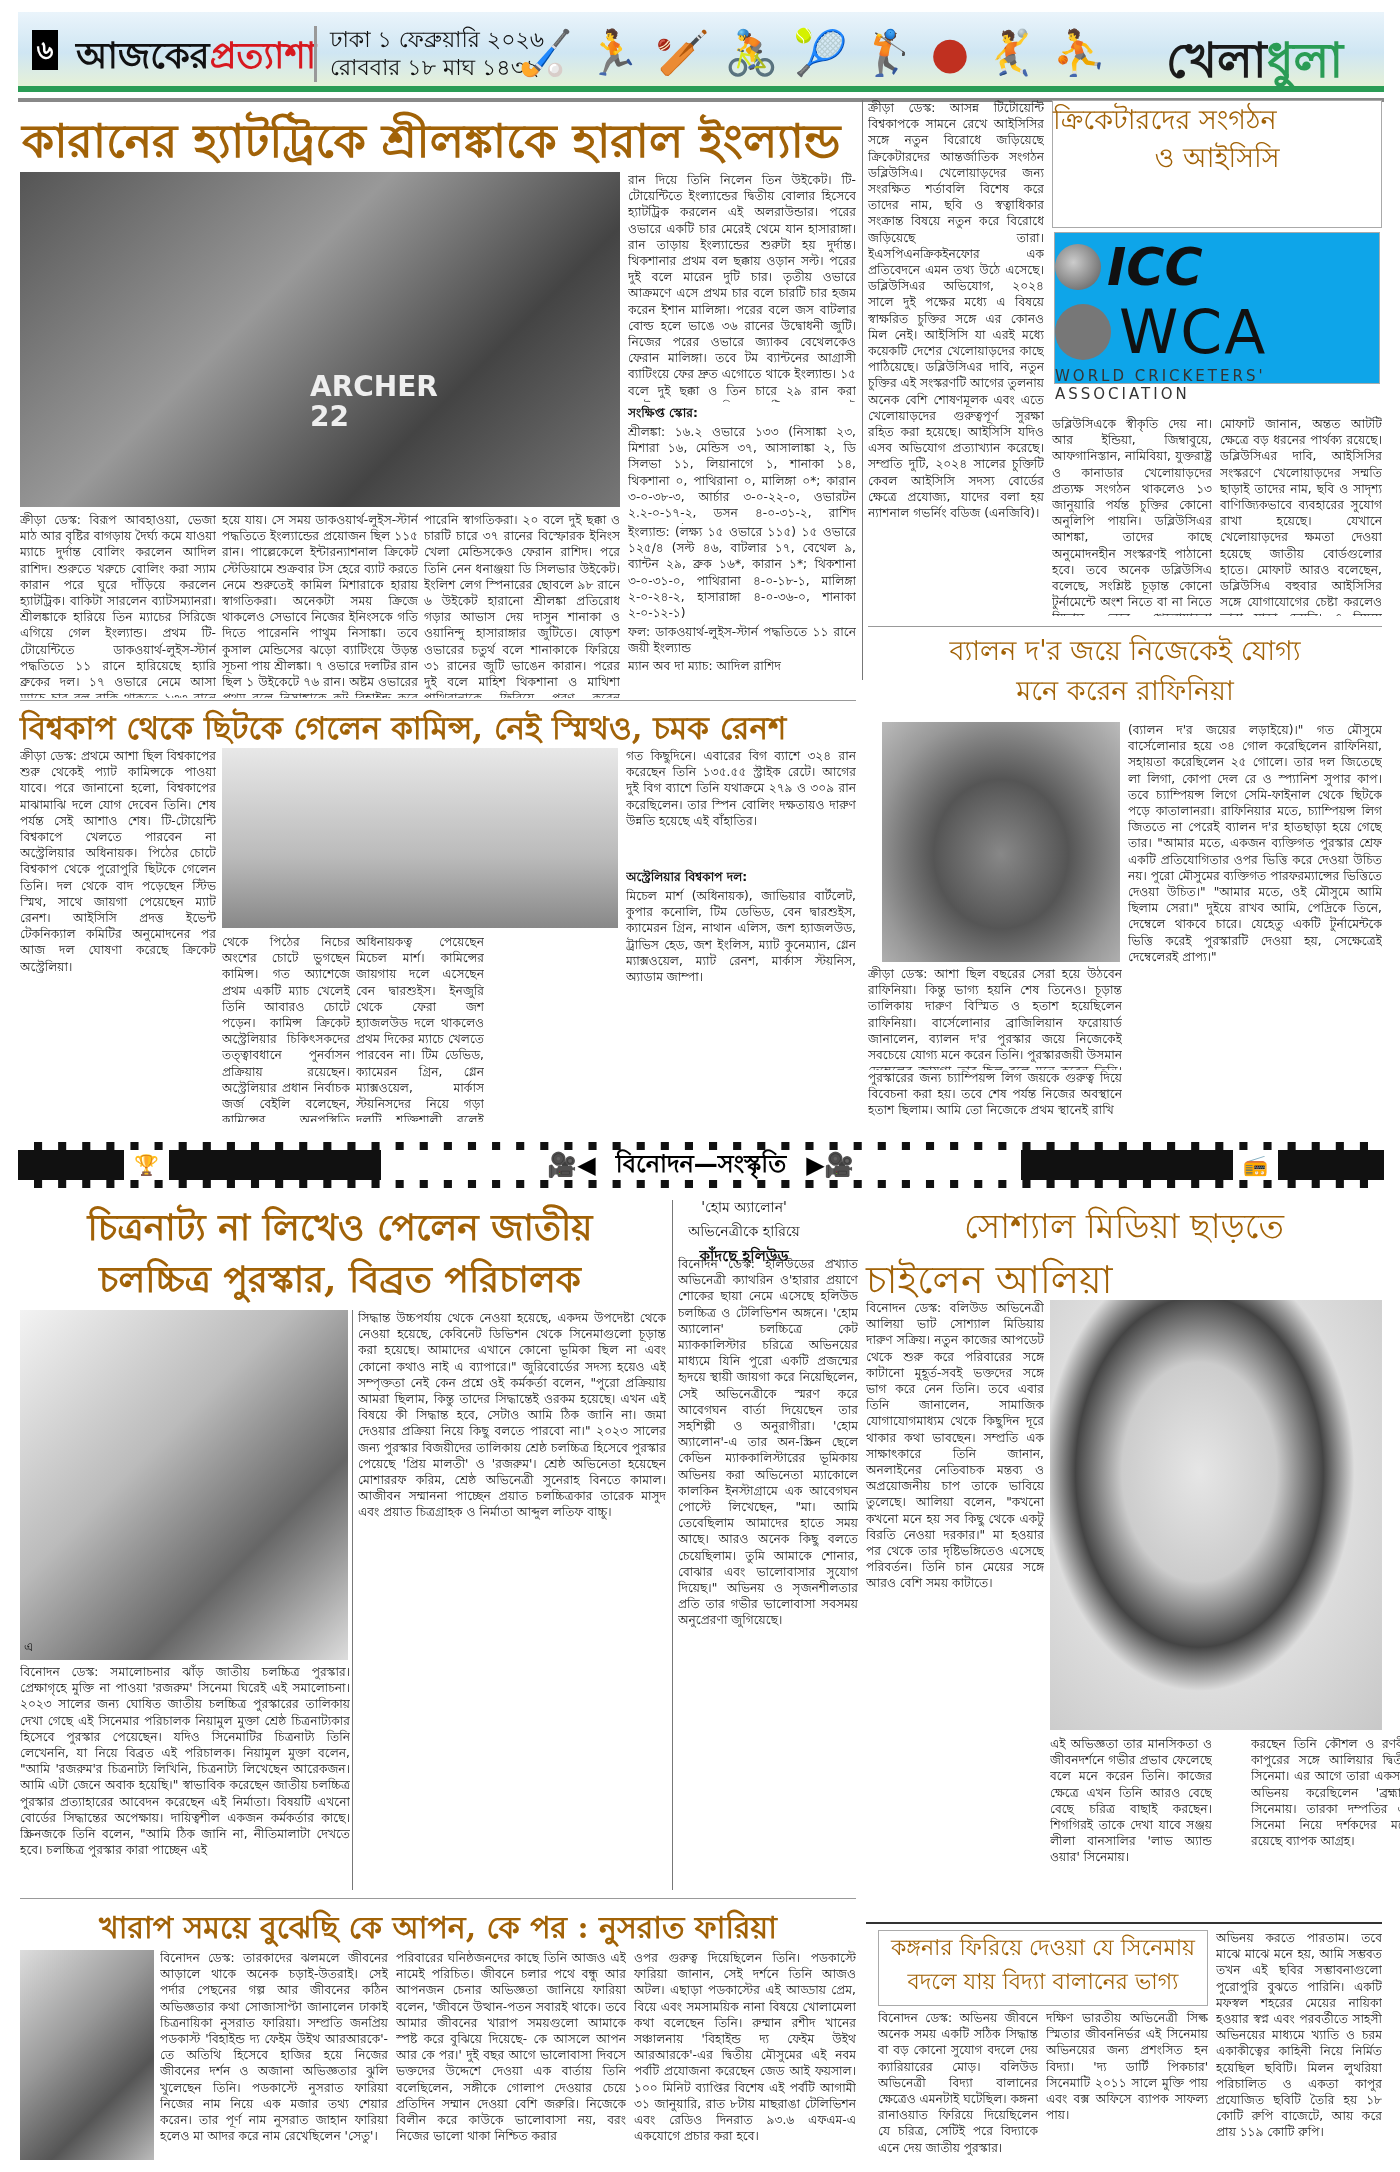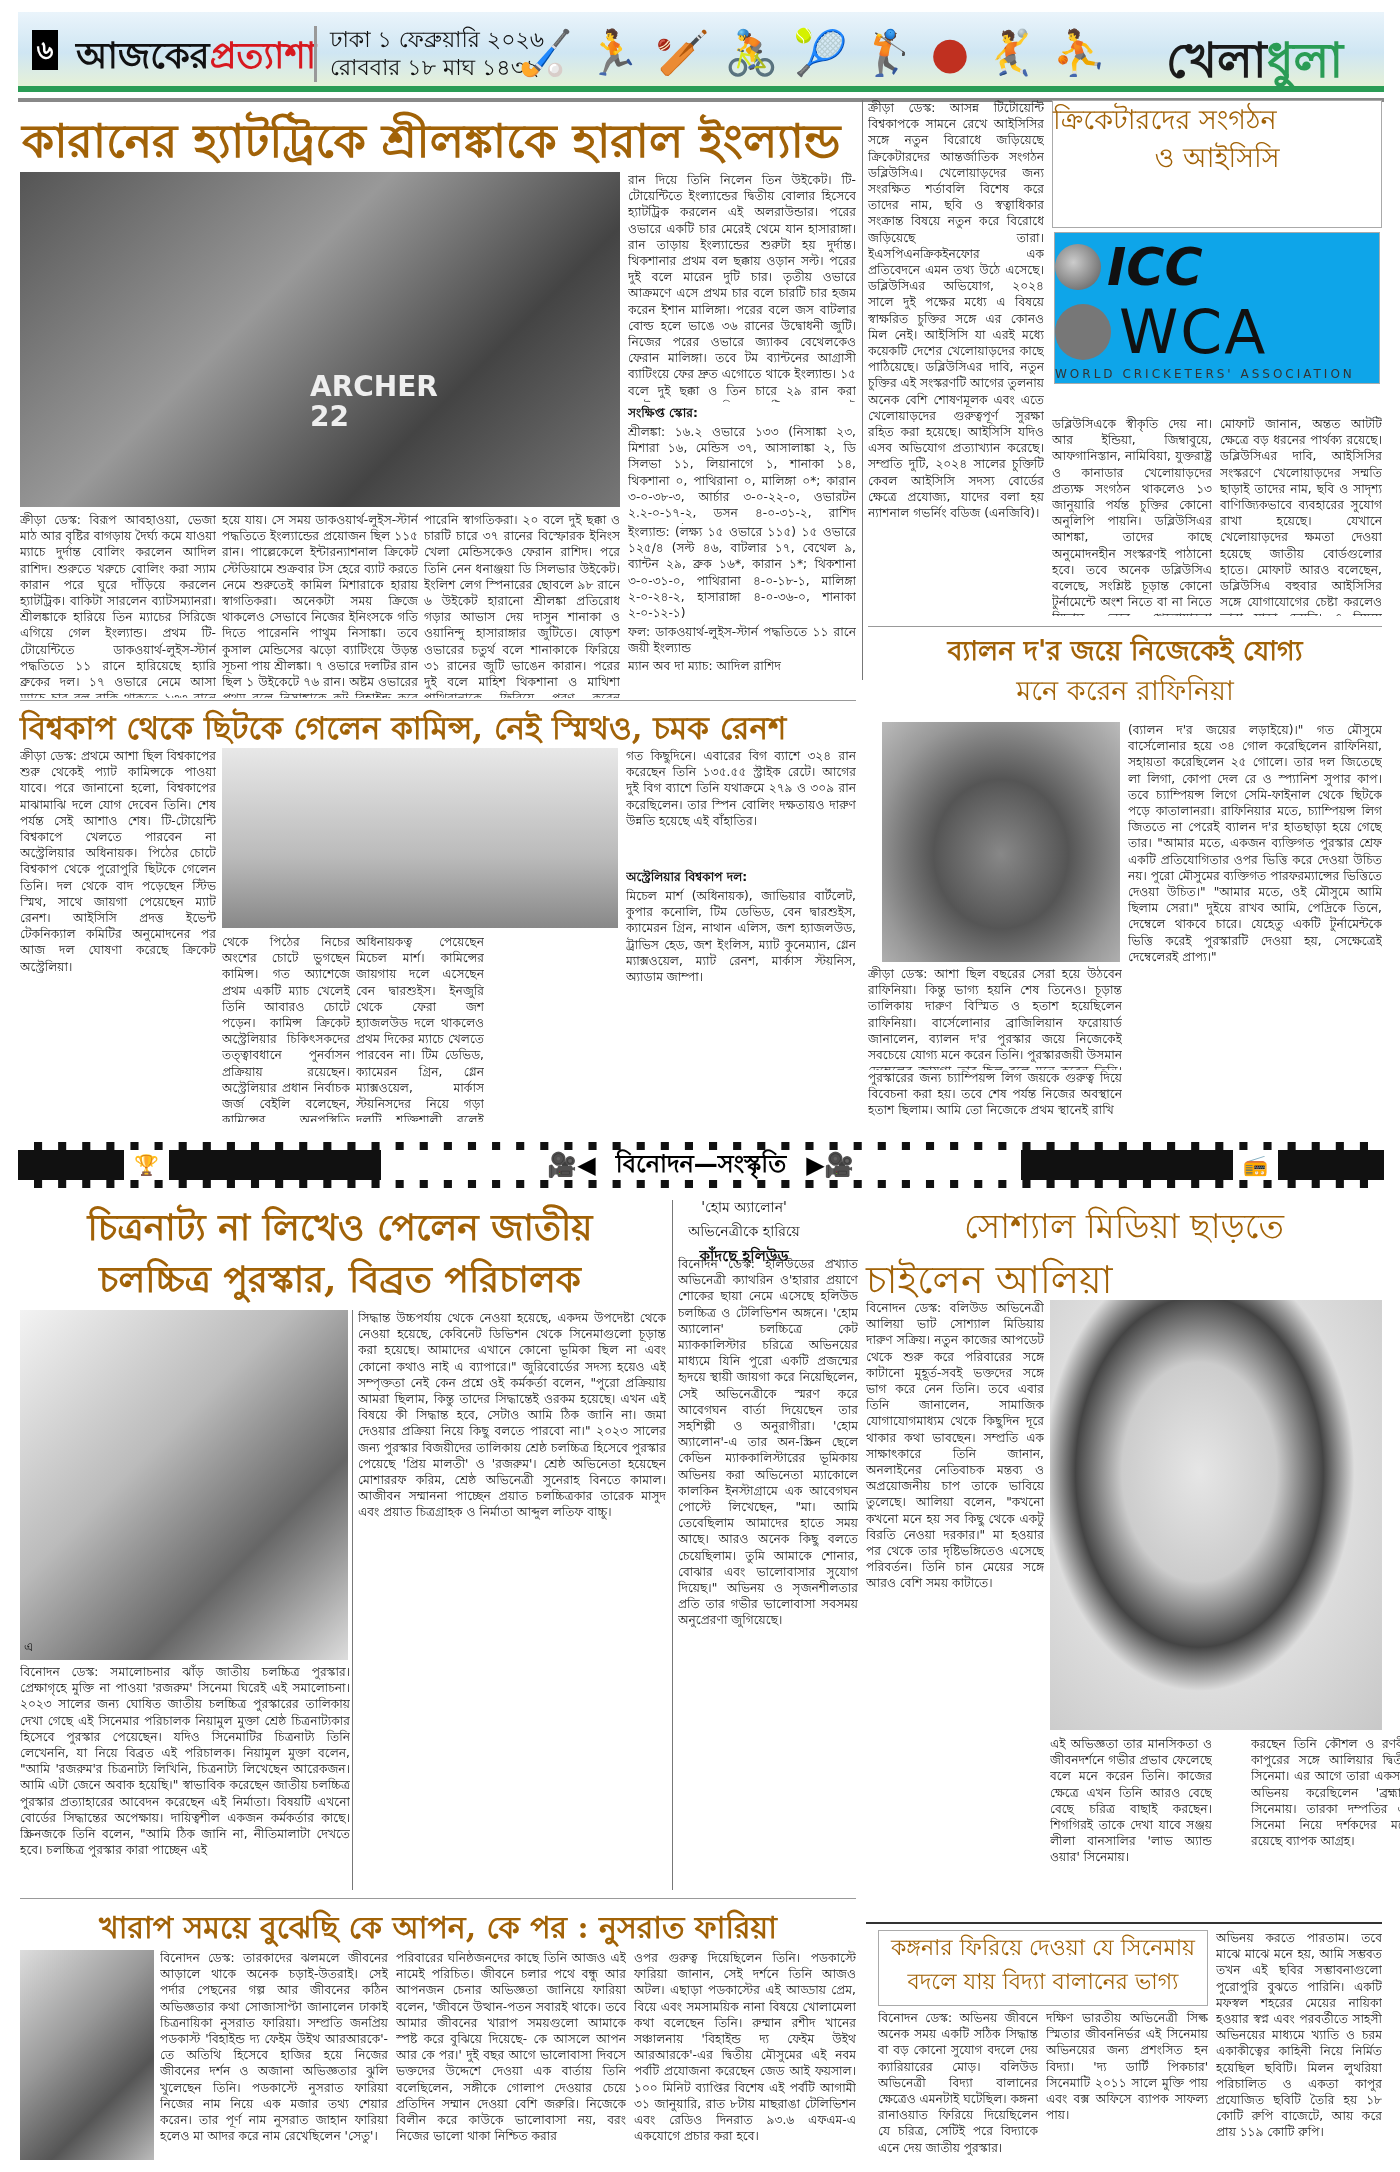--- a/index.html
+++ b/index.html
@@ -82,27 +82,27 @@
   <div class="hl" style="text-align:left;font-size:27px;font-weight:normal;line-height:38px">ক্রিকেটারদের সংগঠন</div>
   <div class="hl" style="text-align:center;font-size:27px;font-weight:normal;line-height:38px">ও আইসিসি</div>
 </div>
 <div class="abs boxed" style="left:1054px;top:232px;width:326px;height:152px;background:#0ea5e9;text-align:left">
   <div style="margin-top:4px">
     <span style="display:inline-block;width:46px;height:46px;border-radius:50%;background:radial-gradient(circle at 40% 40%,#ccc,#555);vertical-align:middle;margin-right:6px"></span><span class="logo-icc" style="font-size:52px;vertical-align:middle">ICC</span>
   </div>
   <div>
     <span style="display:inline-block;width:56px;height:56px;border-radius:50%;background:#777;vertical-align:middle;margin-right:8px"></span><span class="logo-wca" style="font-size:60px;vertical-align:middle">WCA</span>
   </div>
-  <div class="caption-small" style="font-size:12px">WORLD CRICKETERS' ASSOCIATION</div>
+  <div class="caption-small" style="font-size:15px">WORLD CRICKETERS' ASSOCIATION</div>
 </div>
 <div class="abs txt" style="left:1052px;top:416px;width:160px;height:200px;">ডব্লিউসিএকে স্বীকৃতি দেয় না। আর ইন্ডিয়া, জিম্বাবুয়ে, আফগানিস্তান, নামিবিয়া, যুক্তরাষ্ট্র ও কানাডার খেলোয়াড়দের প্রত্যক্ষ সংগঠন থাকলেও ১৩ জানুয়ারি পর্যন্ত চুক্তির কোনো অনুলিপি পায়নি। ডব্লিউসিএর আশঙ্কা, তাদের কাছে অনুমোদনহীন সংস্করণই পাঠানো হবে। তবে অনেক ডব্লিউসিএ বলেছে, সংশ্লিষ্ট চূড়ান্ত কোনো টুর্নামেন্টে অংশ নিতে বা না নিতে সিদ্ধান্ত নেবে খেলোয়াড়রা নিজেরাই। ডব্লিউসিএর প্রধান নির্বাহী টম মোফাট</div>
 <div class="abs txt" style="left:1220px;top:416px;width:162px;height:200px;">মোফাট জানান, অন্তত আটটি ক্ষেত্রে বড় ধরনের পার্থক্য রয়েছে। ডব্লিউসিএর দাবি, আইসিসির সংস্করণে খেলোয়াড়দের সম্মতি ছাড়াই তাদের নাম, ছবি ও সাদৃশ্য বাণিজ্যিকভাবে ব্যবহারের সুযোগ রাখা হয়েছে। যেখানে খেলোয়াড়দের ক্ষমতা দেওয়া হয়েছে জাতীয় বোর্ডগুলোর হাতে। মোফাট আরও বলেছেন, ডব্লিউসিএ বহুবার আইসিসির সঙ্গে যোগাযোগের চেষ্টা করলেও তারা সাড়া দেয়নি। এ বিষয়ে ডব্লিউসিএর সর্বশেষ চিঠির জবাব এখনো দেয়নি আইসিসি।</div>
 
 <div class="abs hrule" style="left:868px;top:626px;width:514px;height:1px;background:#999"></div>
-<div class="abs hl" style="left:868px;top:630px;width:514px;text-align:center;font-size:27px;font-weight:bold">ব্যালন দ'র জয়ে নিজেকেই যোগ্য</div>
+<div class="abs hl" style="left:868px;top:630px;width:514px;text-align:center;font-size:27px;font-weight:normal">ব্যালন দ'র জয়ে নিজেকেই যোগ্য</div>
 <div class="abs hl" style="left:868px;top:670px;width:514px;text-align:center;font-size:27px;font-weight:normal">মনে করেন রাফিনিয়া</div>
 <div class="abs photo" style="left:882px;top:722px;width:238px;height:240px;background:radial-gradient(ellipse at 50% 55%,#888 0%,#555 40%,#999 75%,#bbb);"></div>
 <div class="abs txt" style="left:868px;top:966px;width:254px;height:104px;">ক্রীড়া ডেস্ক: আশা ছিল বছরের সেরা হয়ে উঠবেন রাফিনিয়া। কিন্তু ভাগ্য হয়নি শেষ তিনেও। চূড়ান্ত তালিকায় দারুণ বিস্মিত ও হতাশ হয়েছিলেন রাফিনিয়া। বার্সেলোনার ব্রাজিলিয়ান ফরোয়ার্ড জানালেন, ব্যালন দ'র পুরস্কার জয়ে নিজেকেই সবচেয়ে যোগ্য মনে করেন তিনি। পুরস্কারজয়ী উসমান দেম্বেলের জায়গা তার ছিল বলে মনে করেন তিনি। শেষ পর্যন্ত ফ্রান্স ফুটবলের এই পুরস্কার জেতেন দেম্বেলে। প্রতিযোগিতায় ভালো পারফরম্যান্স সত্ত্বেও তালিকায় পঞ্চম হন রাফিনিয়া।</div>
 <div class="abs txt" style="left:868px;top:1070px;width:254px;height:50px;">পুরস্কারের জন্য চ্যাম্পিয়ন্স লিগ জয়কে গুরুত্ব দিয়ে বিবেচনা করা হয়। তবে শেষ পর্যন্ত নিজের অবস্থানে হতাশ ছিলাম। আমি তো নিজেকে প্রথম স্থানেই রাখি</div>
 <div class="abs txt" style="left:1128px;top:722px;width:254px;height:398px;">(ব্যালন দ'র জয়ের লড়াইয়ে)।" গত মৌসুমে বার্সেলোনার হয়ে ৩৪ গোল করেছিলেন রাফিনিয়া, সহায়তা করেছিলেন ২৫ গোলে। তার দল জিতেছে লা লিগা, কোপা দেল রে ও স্প্যানিশ সুপার কাপ। তবে চ্যাম্পিয়ন্স লিগে সেমি-ফাইনাল থেকে ছিটকে পড়ে কাতালানরা। রাফিনিয়ার মতে, চ্যাম্পিয়ন্স লিগ জিততে না পেরেই ব্যালন দ'র হাতছাড়া হয়ে গেছে তার। "আমার মতে, একজন ব্যক্তিগত পুরস্কার শ্রেফ একটি প্রতিযোগিতার ওপর ভিত্তি করে দেওয়া উচিত নয়। পুরো মৌসুমের ব্যক্তিগত পারফরম্যান্সের ভিত্তিতে দেওয়া উচিত।" "আমার মতে, ওই মৌসুমে আমি ছিলাম সেরা।" দুইয়ে রাখব আমি, পেদ্রিকে তিনে, দেম্বেলে থাকবে চারে। যেহেতু একটি টুর্নামেন্টকে ভিত্তি করেই পুরস্কারটি দেওয়া হয়, সেক্ষেত্রেই দেম্বেলেরই প্রাপ্য।"</div>
 
 <div class="abs hrule" style="left:20px;top:700px;width:836px;height:1px;background:#999"></div>
 <div class="abs hl" style="left:20px;top:704px;font-size:31px;">বিশ্বকাপ থেকে ছিটকে গেলেন কামিন্স, নেই স্মিথও, চমক রেনশ</div>
 <div class="abs txt" style="left:20px;top:748px;width:196px;height:374px;">ক্রীড়া ডেস্ক: প্রথমে আশা ছিল বিশ্বকাপের শুরু থেকেই প্যাট কামিন্সকে পাওয়া যাবে। পরে জানানো হলো, বিশ্বকাপের মাঝামাঝি দলে যোগ দেবেন তিনি। শেষ পর্যন্ত সেই আশাও শেষ। টি-টোয়েন্টি বিশ্বকাপে খেলতে পারবেন না অস্ট্রেলিয়ার অধিনায়ক। পিঠের চোটে বিশ্বকাপ থেকে পুরোপুরি ছিটকে গেলেন তিনি। দল থেকে বাদ পড়েছেন স্টিভ স্মিথ, সাথে জায়গা পেয়েছেন ম্যাট রেনশ। আইসিসি প্রদত্ত ইভেন্ট টেকনিক্যাল কমিটির অনুমোদনের পর আজ দল ঘোষণা করেছে ক্রিকেট অস্ট্রেলিয়া।</div>
 <div class="abs photo" style="left:222px;top:748px;width:396px;height:180px;background:linear-gradient(180deg,#e8e8e8,#bbb 60%,#888);"></div>

